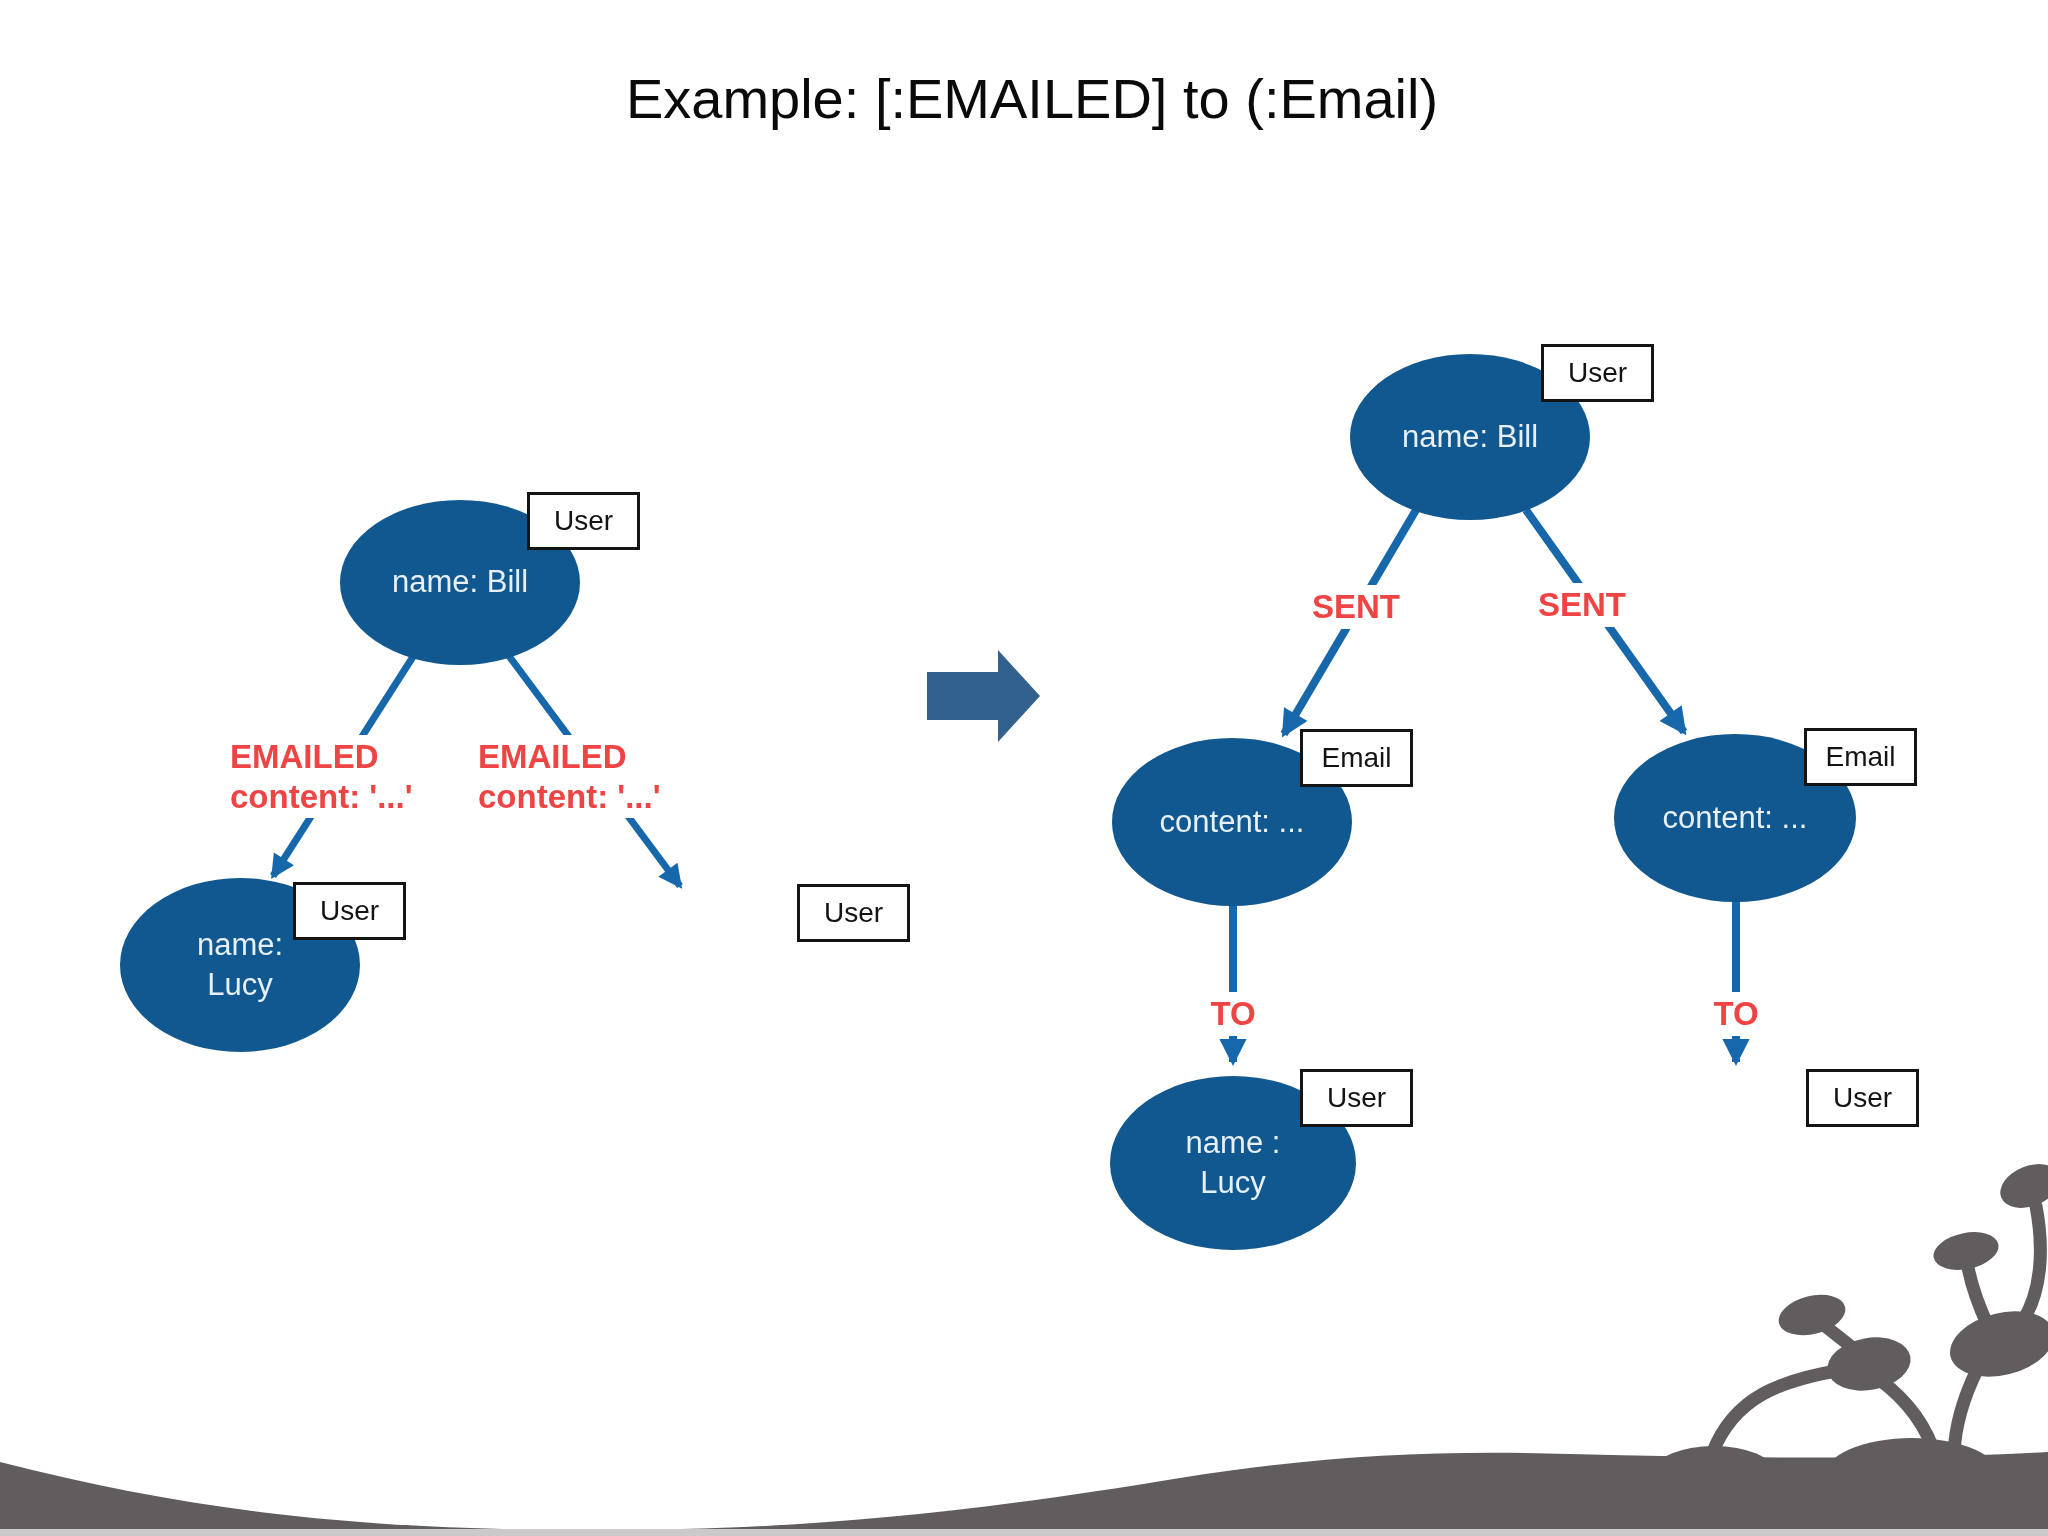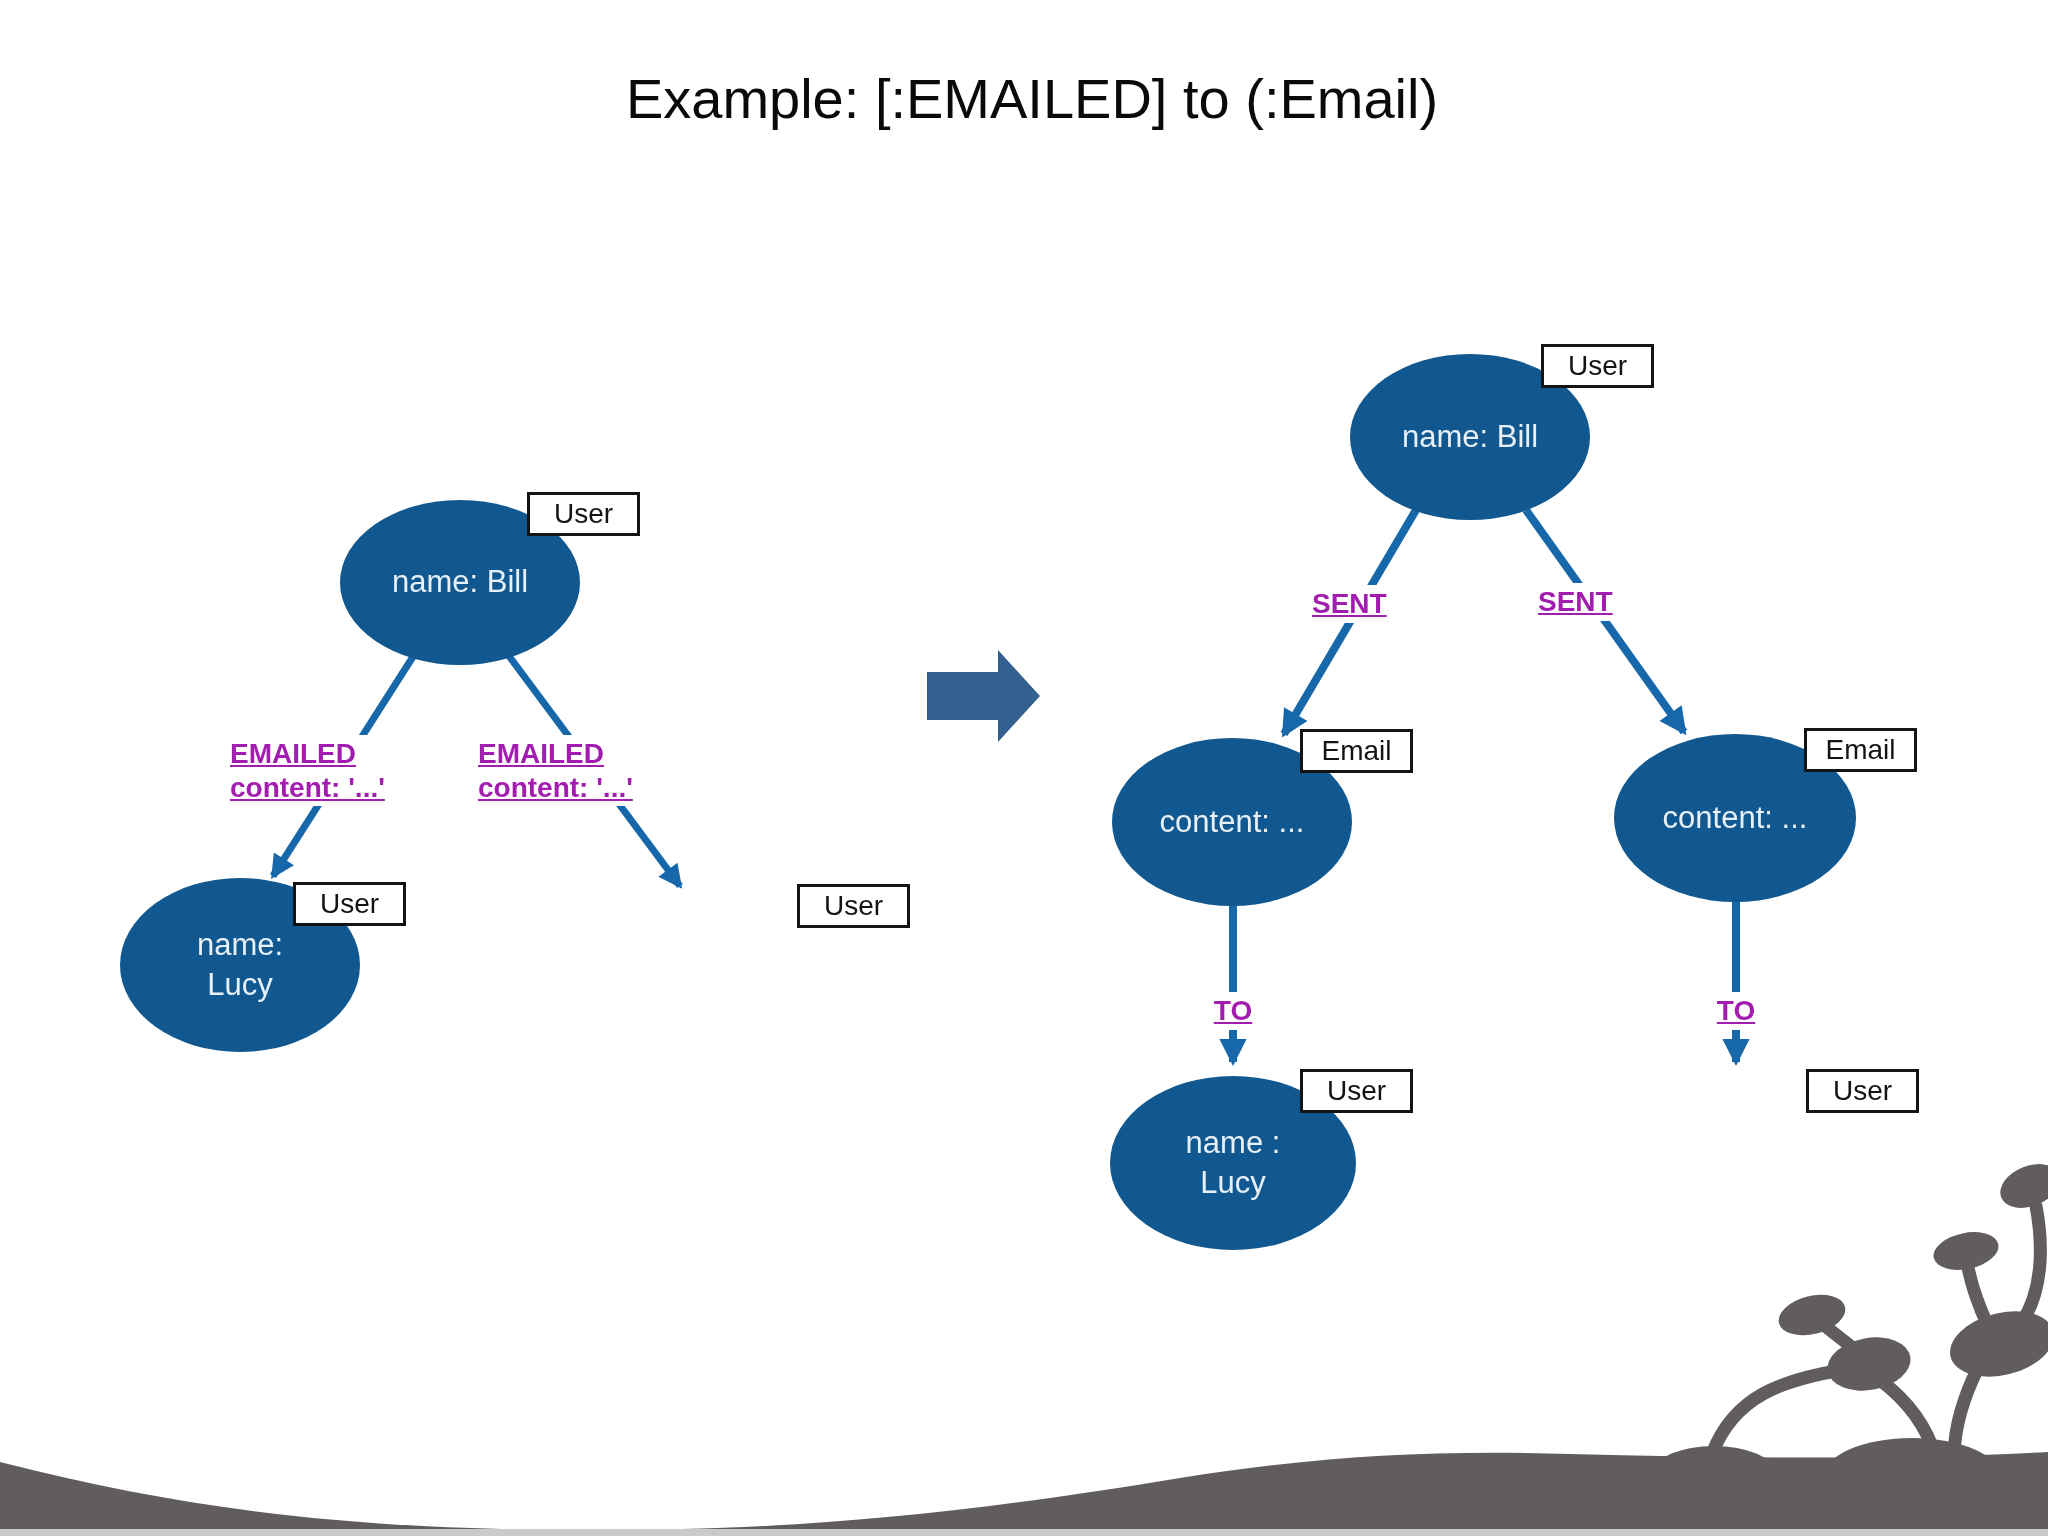--- a/index.html
+++ b/index.html
@@ -13,30 +13,29 @@
     letter-spacing:0px; margin:8px;
   }
   svg.layer { position:absolute; left:0; top:0; z-index:1; }
   .node {
     position:absolute; z-index:2; background:#10588f; border-radius:50%;
     display:flex; align-items:center; justify-content:center;
     color:#e7eff7; font-size:31px; text-align:center; line-height:1.3;
     white-space:pre-line;
   }
   .tag {
-    position:absolute; z-index:4; width:113px; height:44px; box-sizing:border-box;
+    position:absolute; z-index:4; width:113px; height:58px; box-sizing:border-box;
     background:#ffffff; border:3px solid #141414;
     display:flex; align-items:center; justify-content:center;
     font-size:28px; color:#141414;
   }
   .rel {
     position:absolute; z-index:3; background:#ffffff; padding:2px 6px;
-    font-size:28px; font-weight:bold; color:#a21caf; line-height:1.2;
+    font-size:33px; font-weight:bold; color:#ef4444; line-height:1.2;
     white-space:pre-line;
-    text-decoration:underline;
   }
   .rel.center { transform:translateX(-50%);margin-top:40px; }
 </style>
 </head>
 <body>
 
 <div class="slide">
 
   <h1 class="title">Example: [:EMAILED] to (:Email)</h1>
 

